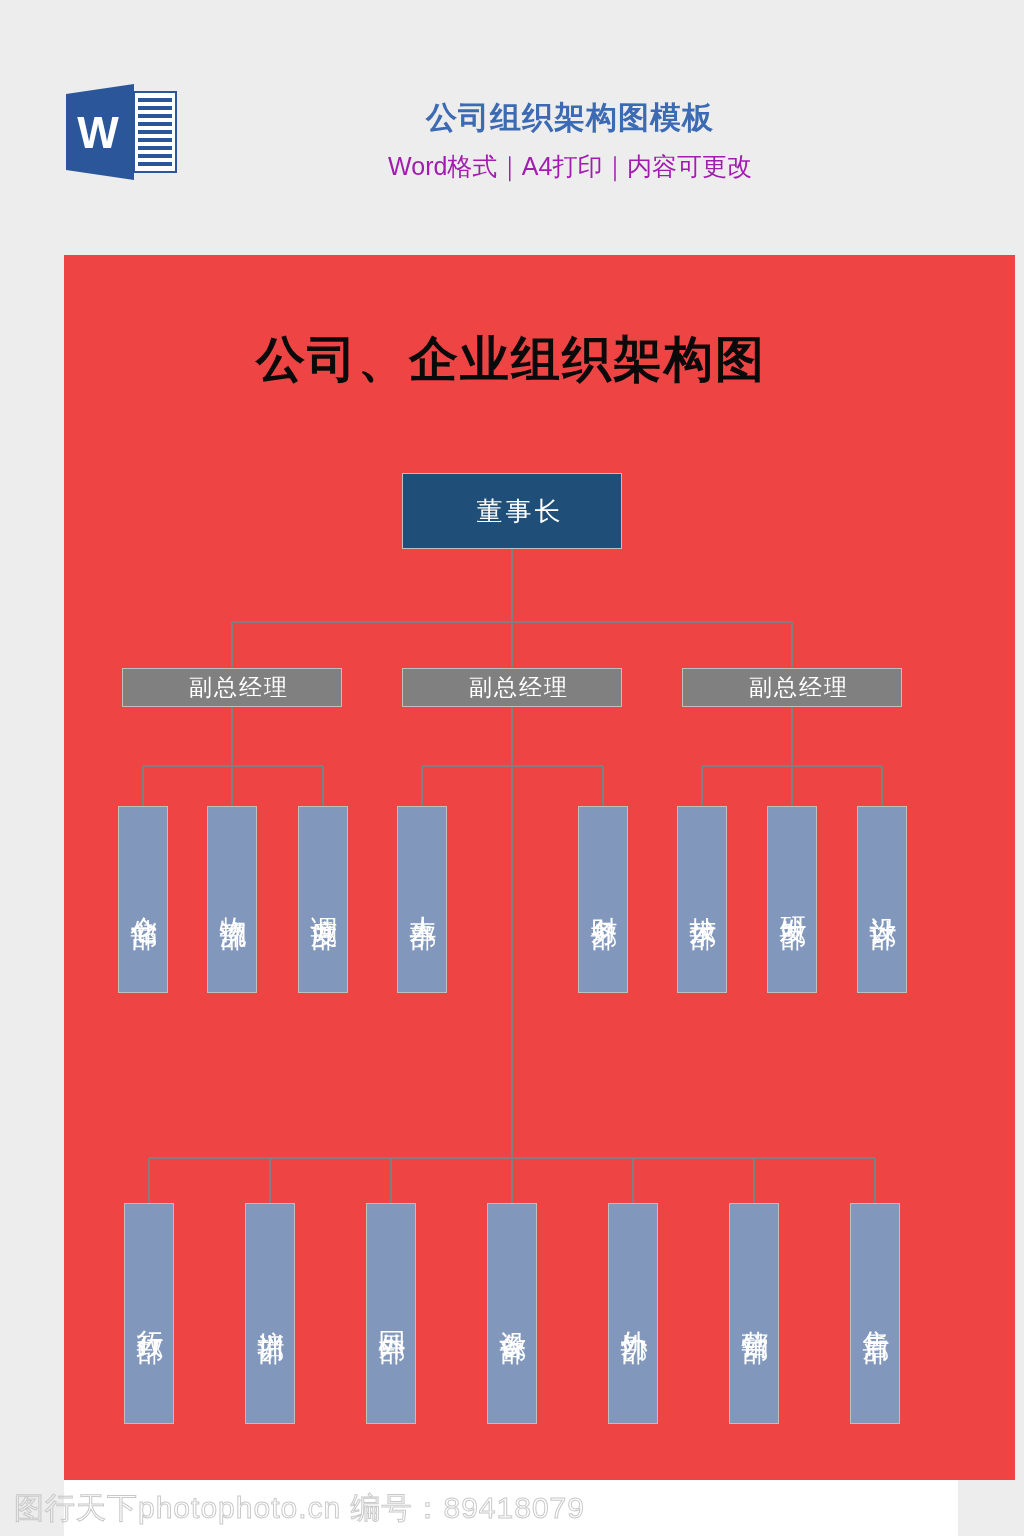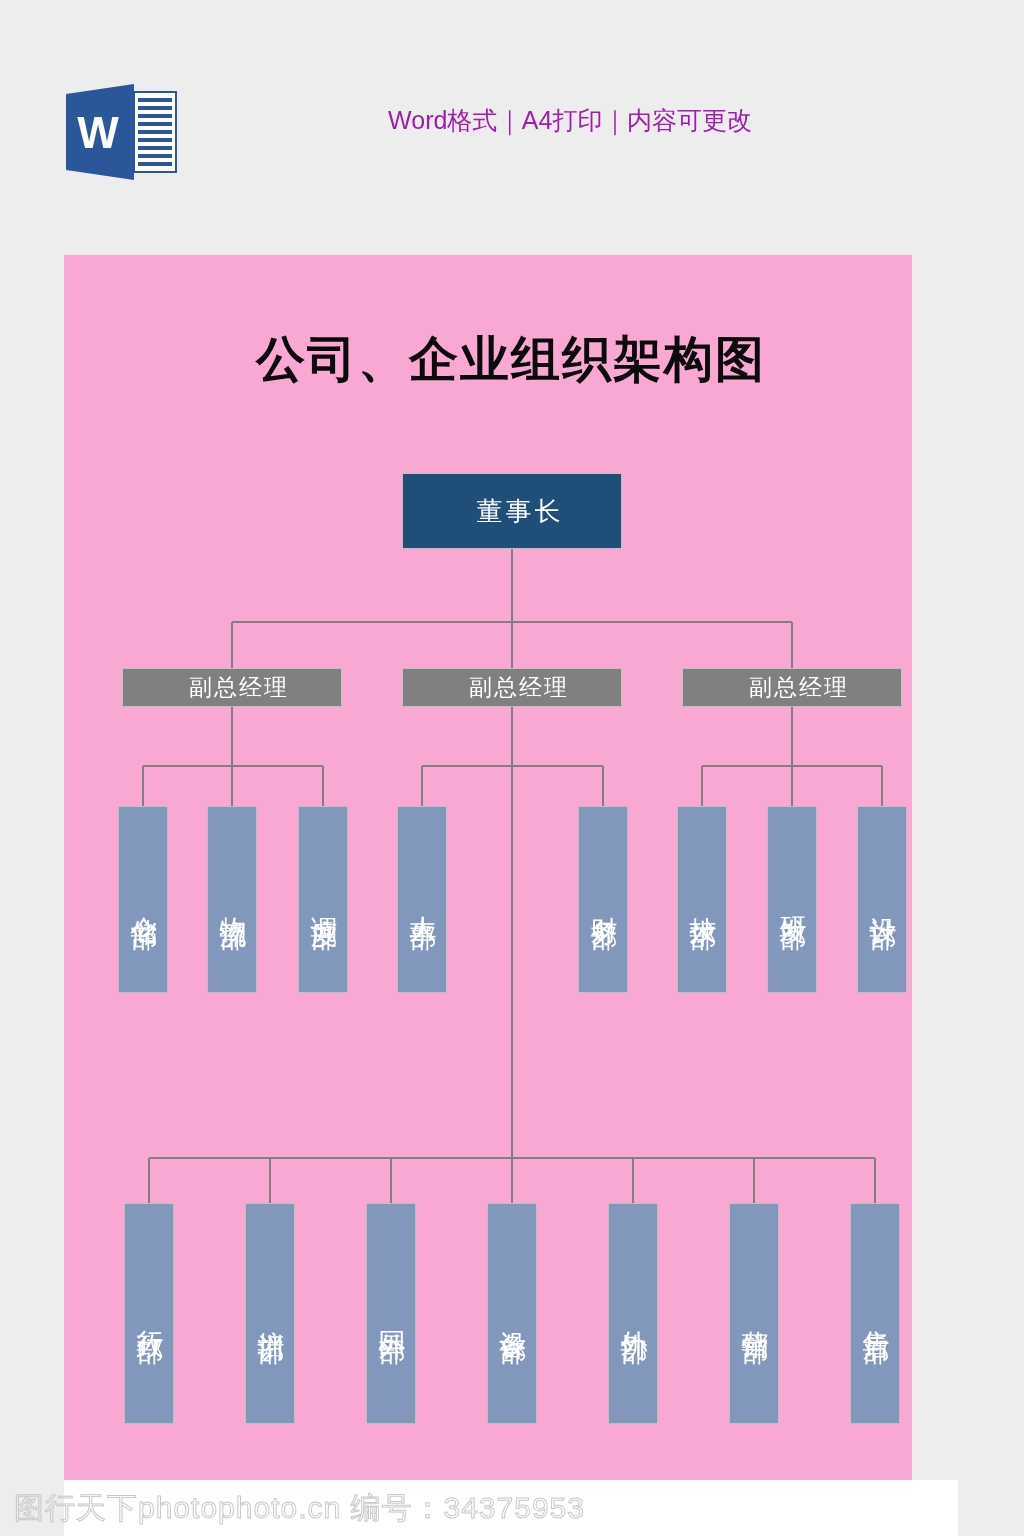--- a/index.html
+++ b/index.html
@@ -16,22 +16,22 @@
   #header-text{position:absolute;left:180px;top:95px;width:780px;text-align:center;}
   #promo-title{
     font-size:31px;font-weight:bold;color:#3d6bb3;letter-spacing:1px;
     line-height:46px;white-space:nowrap;
   }
   #promo-sub{
     font-size:25px;color:#a21caf;line-height:42px;white-space:nowrap;margin-top:4px;
   }
   
   #page{
-    position:absolute;left:64px;top:255px;width:848px;height:1225px;
-    background:#f9a8d4;
+    position:absolute;left:64px;top:255px;width:951px;height:1225px;
+    background:#ef4444;
   }
   #doc-title{
     position:absolute;left:0;top:72px;width:894px;text-align:center;
     font-size:49px;font-weight:bold;color:#0a0a0a;letter-spacing:2px;
     white-space:nowrap;
   }
   
   #chart{position:absolute;left:0;top:0;width:894px;height:1225px;}
   #lines{position:absolute;left:0;top:0;width:894px;height:1225px;}
   .node{
@@ -83,20 +83,21 @@
       <rect x="76" y="48" width="34" height="4"></rect>
       <rect x="76" y="56" width="34" height="4"></rect>
       <rect x="76" y="64" width="34" height="4"></rect>
       <rect x="76" y="72" width="34" height="4"></rect>
       <rect x="76" y="80" width="34" height="4"></rect>
     </g>
     <text x="36" y="66" font-family="Liberation Sans, sans-serif" font-size="44" font-weight="bold" fill="#ffffff" text-anchor="middle">W</text>
   </svg>
 
   <div id="header-text">
+    <div id="promo-title">公司组织架构图模板</div>
     <div id="promo-sub">Word格式｜A4打印｜内容可更改</div>
   </div>
 </div>
 
 <div id="page">
 
   <div id="doc-title">公司、企业组织架构图</div>
 
   <div id="chart">
 
@@ -162,14 +163,14 @@
     <div class="node level3" style="left:544px;top:948px;width:50px;height:221px;">外协部</div>
     <div class="node level3" style="left:665px;top:948px;width:50px;height:221px;">营销部</div>
     <div class="node level3" style="left:786px;top:948px;width:50px;height:221px;">售后部</div>
 
   </div>
 </div>
 
 <div id="footer">
   <div id="footer-strip"></div>
   <div id="footer-white"></div>
-  <div id="watermark">图行天下photophoto.cn 编号：34375953</div>
+  <div id="watermark">图行天下photophoto.cn 编号：89418079</div>
 </div>
 
 </body></html>

